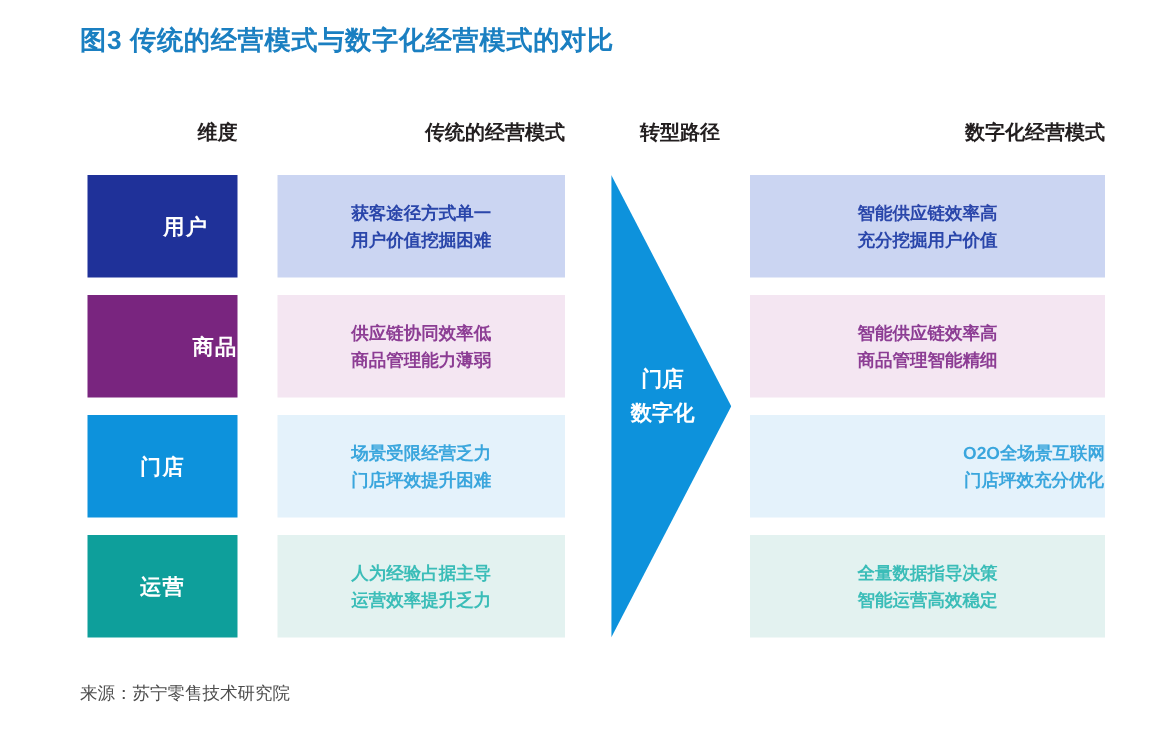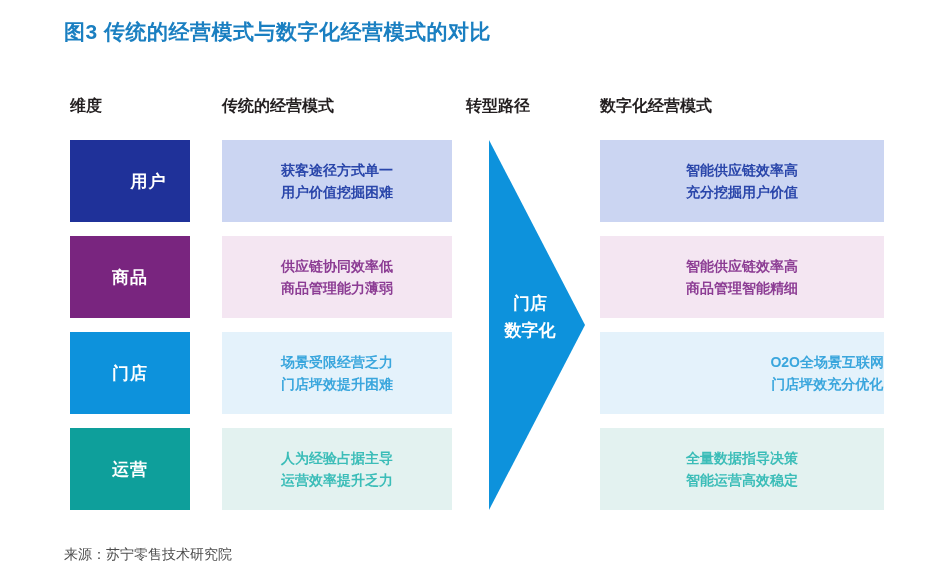--- a/index.html
+++ b/index.html
@@ -27,21 +27,21 @@
     white-space:nowrap;
   }
 
   
   .col-head{
     position:absolute;
     top:96px;
     font-size:16px;
     font-weight:bold;
     color:#231f20;
-    text-align:left;
+    text-align:right;
     white-space:nowrap;
   }
   .ch-dim   {left:70px; width:120px;}
   .ch-trad  {left:222px;width:230px;}
   .ch-path  {left:466px;width:110px;}
   .ch-digi  {left:600px;width:284px;}
 
   
   .row{position:absolute;left:0;width:938px;height:82px;}
   .row-0{top:140px;}
@@ -129,21 +129,21 @@
         <span class="cell-text">获客途径方式单一
 用户价值挖掘困难</span>
       </div>
     <div class="cell cell-digi" style="background: rgb(203, 213, 242); color: rgb(42, 70, 170);">
         <span class="cell-text">智能供应链效率高
 充分挖掘用户价值</span>
       </div>
   </div>
 
   <div class="row row-1">
-    <div class="cell cell-dim" style="background: rgb(121, 37, 127);">
+    <div class="cell cell-dim" style="background: rgb(121, 37, 127); justify-content: flex-end;">
         <span>商品</span>
       </div>
     <div class="cell cell-trad" style="background: rgb(244, 230, 242); color: rgb(140, 61, 148);">
         <span class="cell-text">供应链协同效率低
 商品管理能力薄弱</span>
       </div>
     <div class="cell cell-digi" style="background: rgb(244, 230, 242); color: rgb(140, 61, 148);">
         <span class="cell-text">智能供应链效率高
 商品管理智能精细</span>
       </div>

